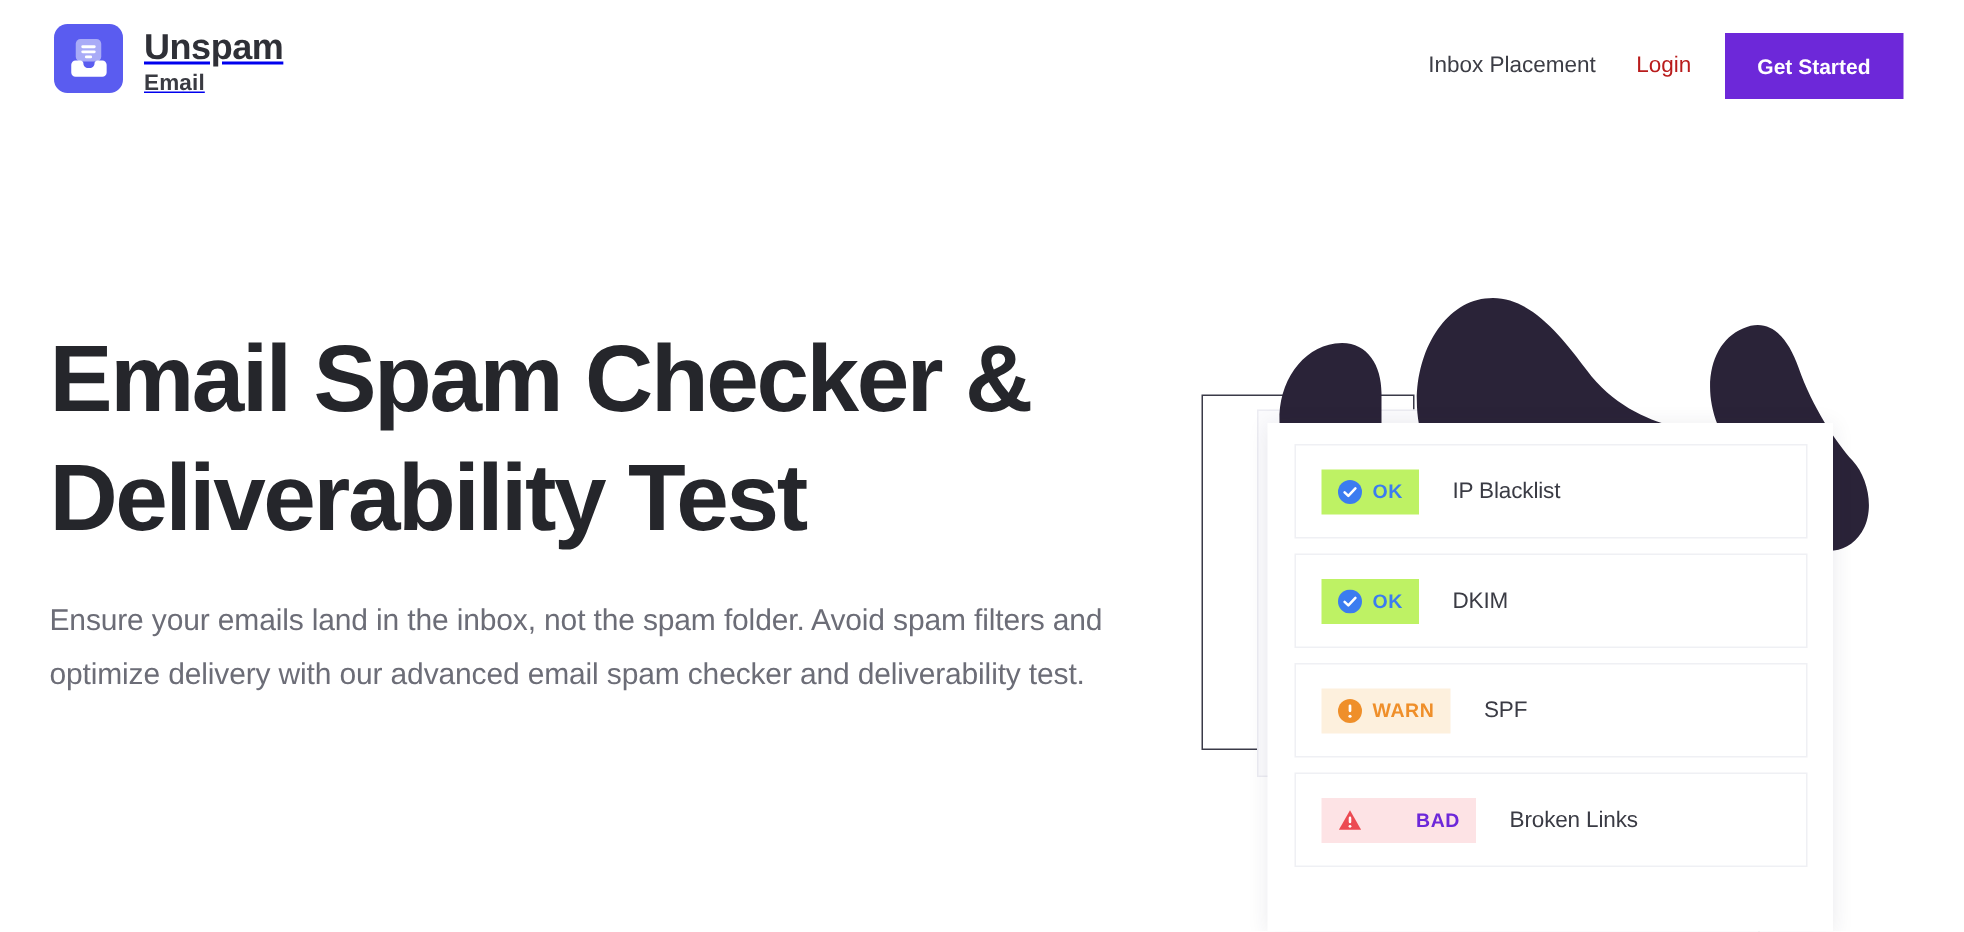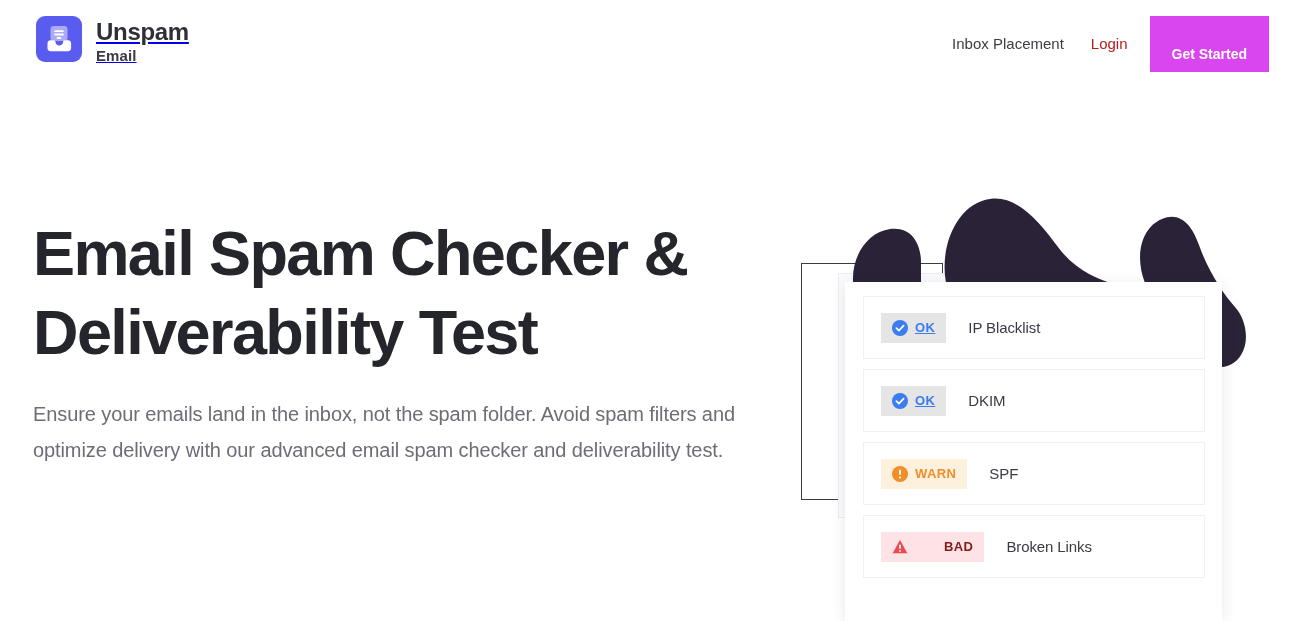--- a/index.html
+++ b/index.html
@@ -43,24 +43,24 @@
     position:absolute;right:40px;top:22px;
     display:flex;align-items:center;height:44px;gap:0;
   }
   .nav-link{
     font-size:15px;color:#3c3d45;text-decoration:none;
     padding:0 13px;line-height:44px;white-space:nowrap;
     cursor:pointer;
   }
   .nav-link.accent{color:#b91c1c;padding:0 14px;}
   .nav-cta{
-    background:#d946ef;color:#ffffff;
+    background:#6d28d9;color:#ffffff;
     font-size:14px;font-weight:bold;
-    height:56px;line-height:44px;
-    padding:16px 22px;margin-left:8px;
+    height:44px;line-height:44px;
+    padding:0 22px;margin-left:8px;
     border:none;cursor:pointer;white-space:nowrap;
     font-family:inherit;
   }
 
   
   .hero-copy{position:absolute;left:33px;top:214px;width:700px;}
   .hero-title{
     font-size:63px;line-height:79px;font-weight:bold;
     letter-spacing:-1.6px;color:#25262b;
   }
@@ -101,23 +101,23 @@
   .result-row{
     height:63px;border:1px solid #eff0f4;background:#ffffff;
     display:flex;align-items:center;margin-bottom:10px;
   }
   .status-badge{
     display:inline-flex;align-items:center;gap:7px;
     height:30px;padding:0 11px;margin-left:17px;
     font-size:13px;font-weight:bold;letter-spacing:0.4px;
     flex:none;
   }
-  .badge-ok{background:#e5e5e5;color:#3b7cf0;text-decoration:underline;}
+  .badge-ok{background:#bef264;color:#3b7cf0;}
   .badge-warn{background:#fdf0dd;color:#ef8f2a;}
-  .badge-bad{background:#fdE3e5;color:#7f1d1d;gap:36px;}
+  .badge-bad{background:#fdE3e5;color:#6d28d9;gap:36px;}
   .badge-icon{width:16px;height:16px;display:block;flex:none;}
   .row-label{
     margin-left:22px;font-size:15px;color:#3a3b44;
     letter-spacing:-0.1px;
   }
 </style>
 </head>
 <body>
 
 <header class="site-header">

